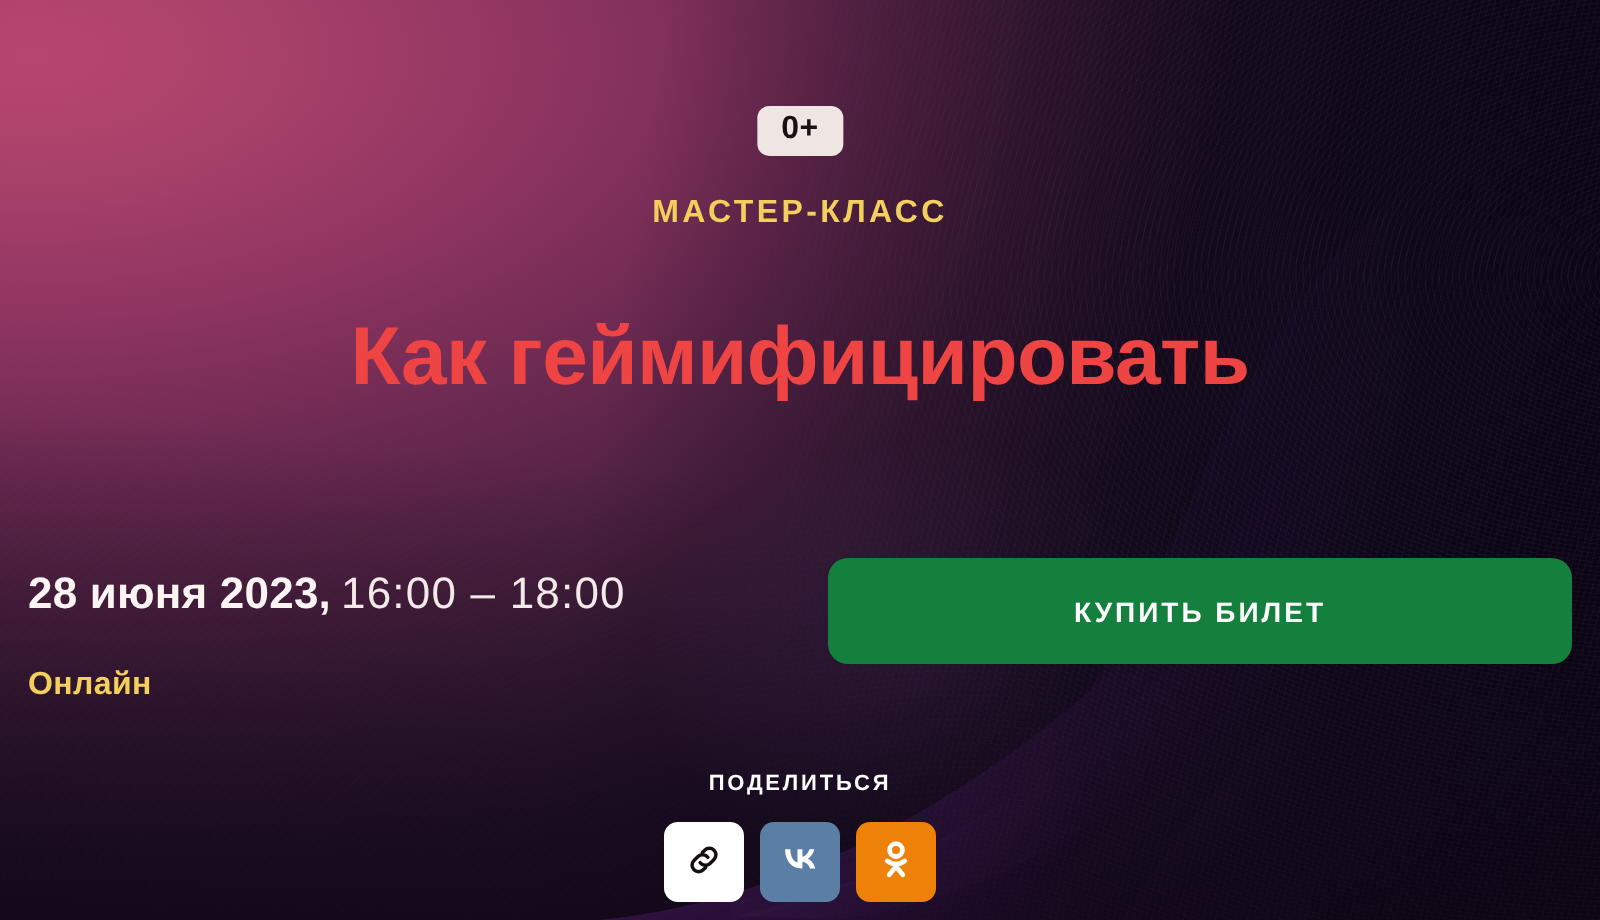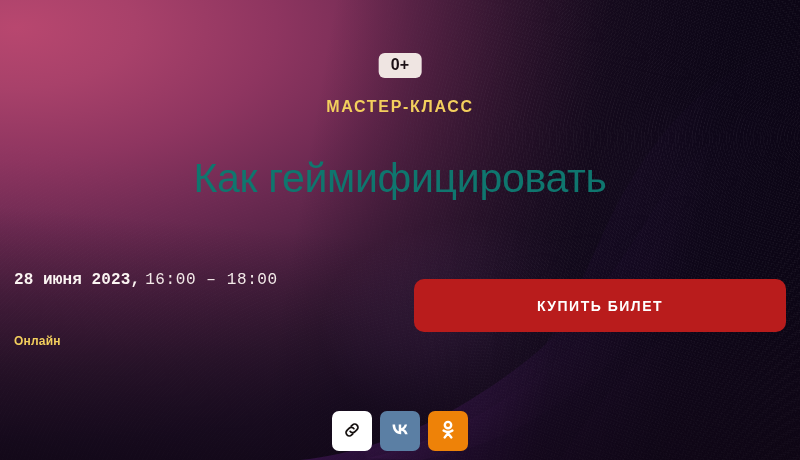--- a/index.html
+++ b/index.html
@@ -137,68 +137,67 @@
     font-weight: bold;
     letter-spacing: 1.7px;
   }
 
   .title {
     position: absolute;
     top: 128px;
     left: 0;
     width: 100%;
     text-align: center;
-    color: #0f766e;
+    color: #ef4444;
     font-size: 41px;
-    font-weight: normal;
+    font-weight: bold;
     line-height: 1.16;
     letter-spacing: -0.3px;
     padding: 0 40px;
     box-sizing: border-box;
   }
   .title-line { display: block; }
 
   .datetime {
     position: absolute;
     left: 14px;
-    top: 272px;
+    top: 286px;
     white-space: nowrap;
     color: #fbf4f2;
-    font-size: 16px;
+    font-size: 22px;
     line-height: 1;
-    font-family: Liberation Mono, monospace;
   }
   .date-strong {
     font-weight: bold;
     letter-spacing: 0.1px;
   }
   .time-light {
     font-weight: normal;
     letter-spacing: 0.6px;
     margin-left: 5px;
     color: #f2e9e8;
   }
 
   .format-label {
     position: absolute;
     left: 14px;
     top: 334px;
     color: #f3cf5d;
-    font-size: 12px;
+    font-size: 16px;
     font-weight: bold;
     letter-spacing: 0.2px;
   }
 
   .buy-button {
     position: absolute;
     left: 414px;
     top: 279px;
     width: 372px;
     height: 53px;
-    background: #b91c1c;
+    background: #15803d;
     border: none;
     border-radius: 10px;
     color: #ffffff;
     font-family: "Liberation Sans", sans-serif;
     font-size: 14px;
     font-weight: bold;
     letter-spacing: 1.5px;
     cursor: pointer;
     display: flex;
     align-items: center;
@@ -307,20 +306,21 @@
     </h1>
 
     <div class="datetime">
       <span class="date-strong">28 июня 2023,</span><span class="time-light">16:00 – 18:00</span>
     </div>
 
     <div class="format-label">Онлайн</div>
 
     <button class="buy-button">КУПИТЬ БИЛЕТ</button>
 
+    <div class="share-label">ПОДЕЛИТЬСЯ</div>
 
     <div class="share-row">
 
       <button class="share-btn share-link">
         <span>
           <svg width="20" height="20" viewBox="0 0 24 24" aria-hidden="true">
             <g fill="none" stroke="#15100f" stroke-width="2.1" stroke-linecap="round">
               <path d="M9.7 13.6a3.9 3.9 0 0 0 5.9.45l2.4-2.4a3.93 3.93 0 0 0-5.56-5.56l-1.4 1.4"></path>
               <path d="M14.3 10.4a3.9 3.9 0 0 0-5.9-.45l-2.4 2.4a3.93 3.93 0 0 0 5.56 5.56l1.4-1.4"></path>
             </g>

